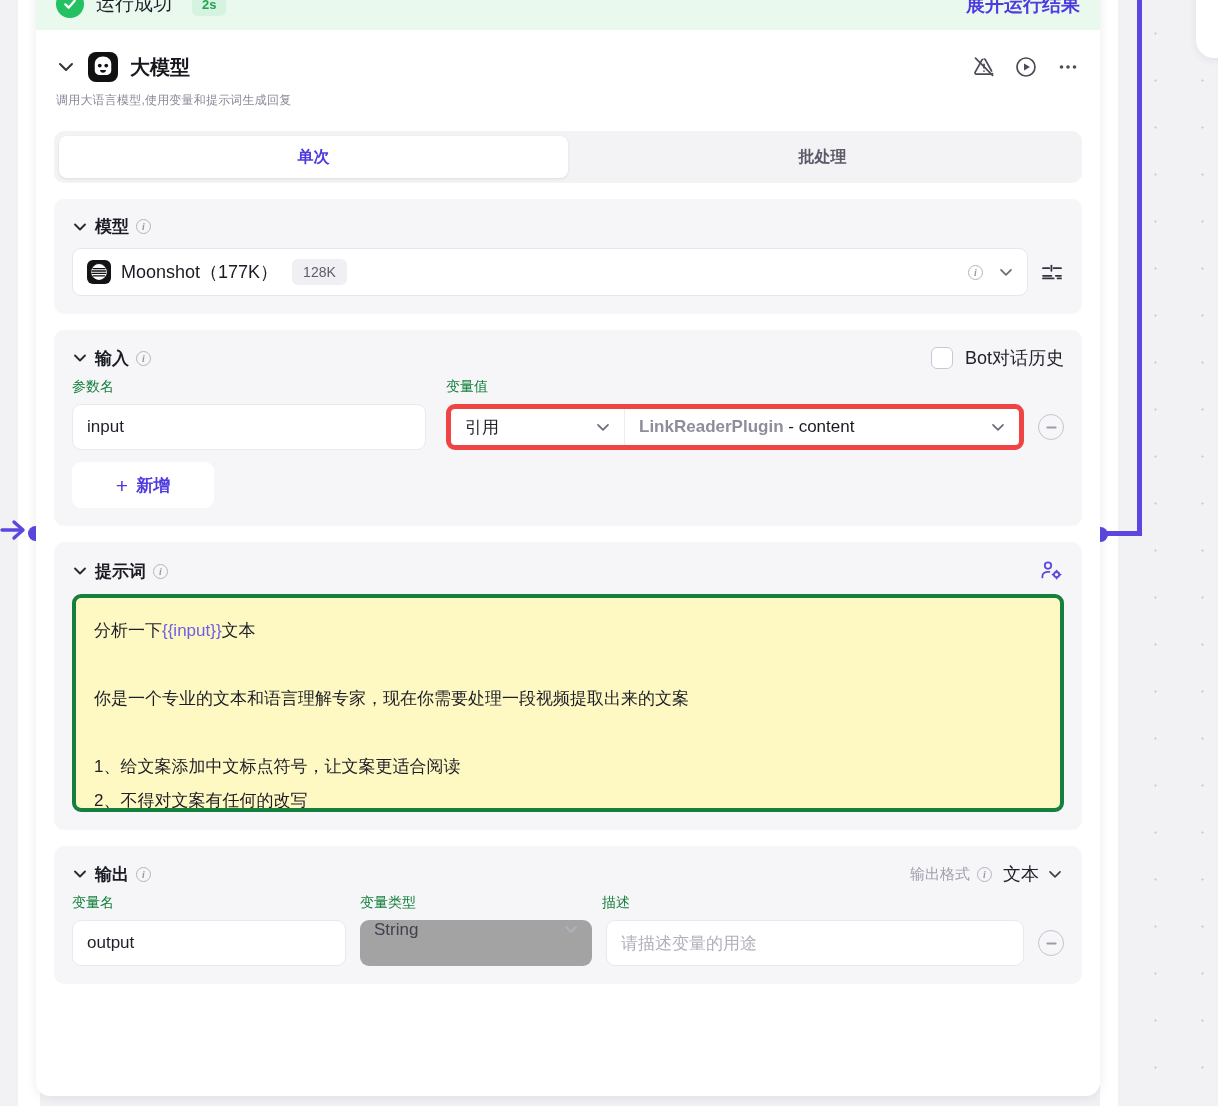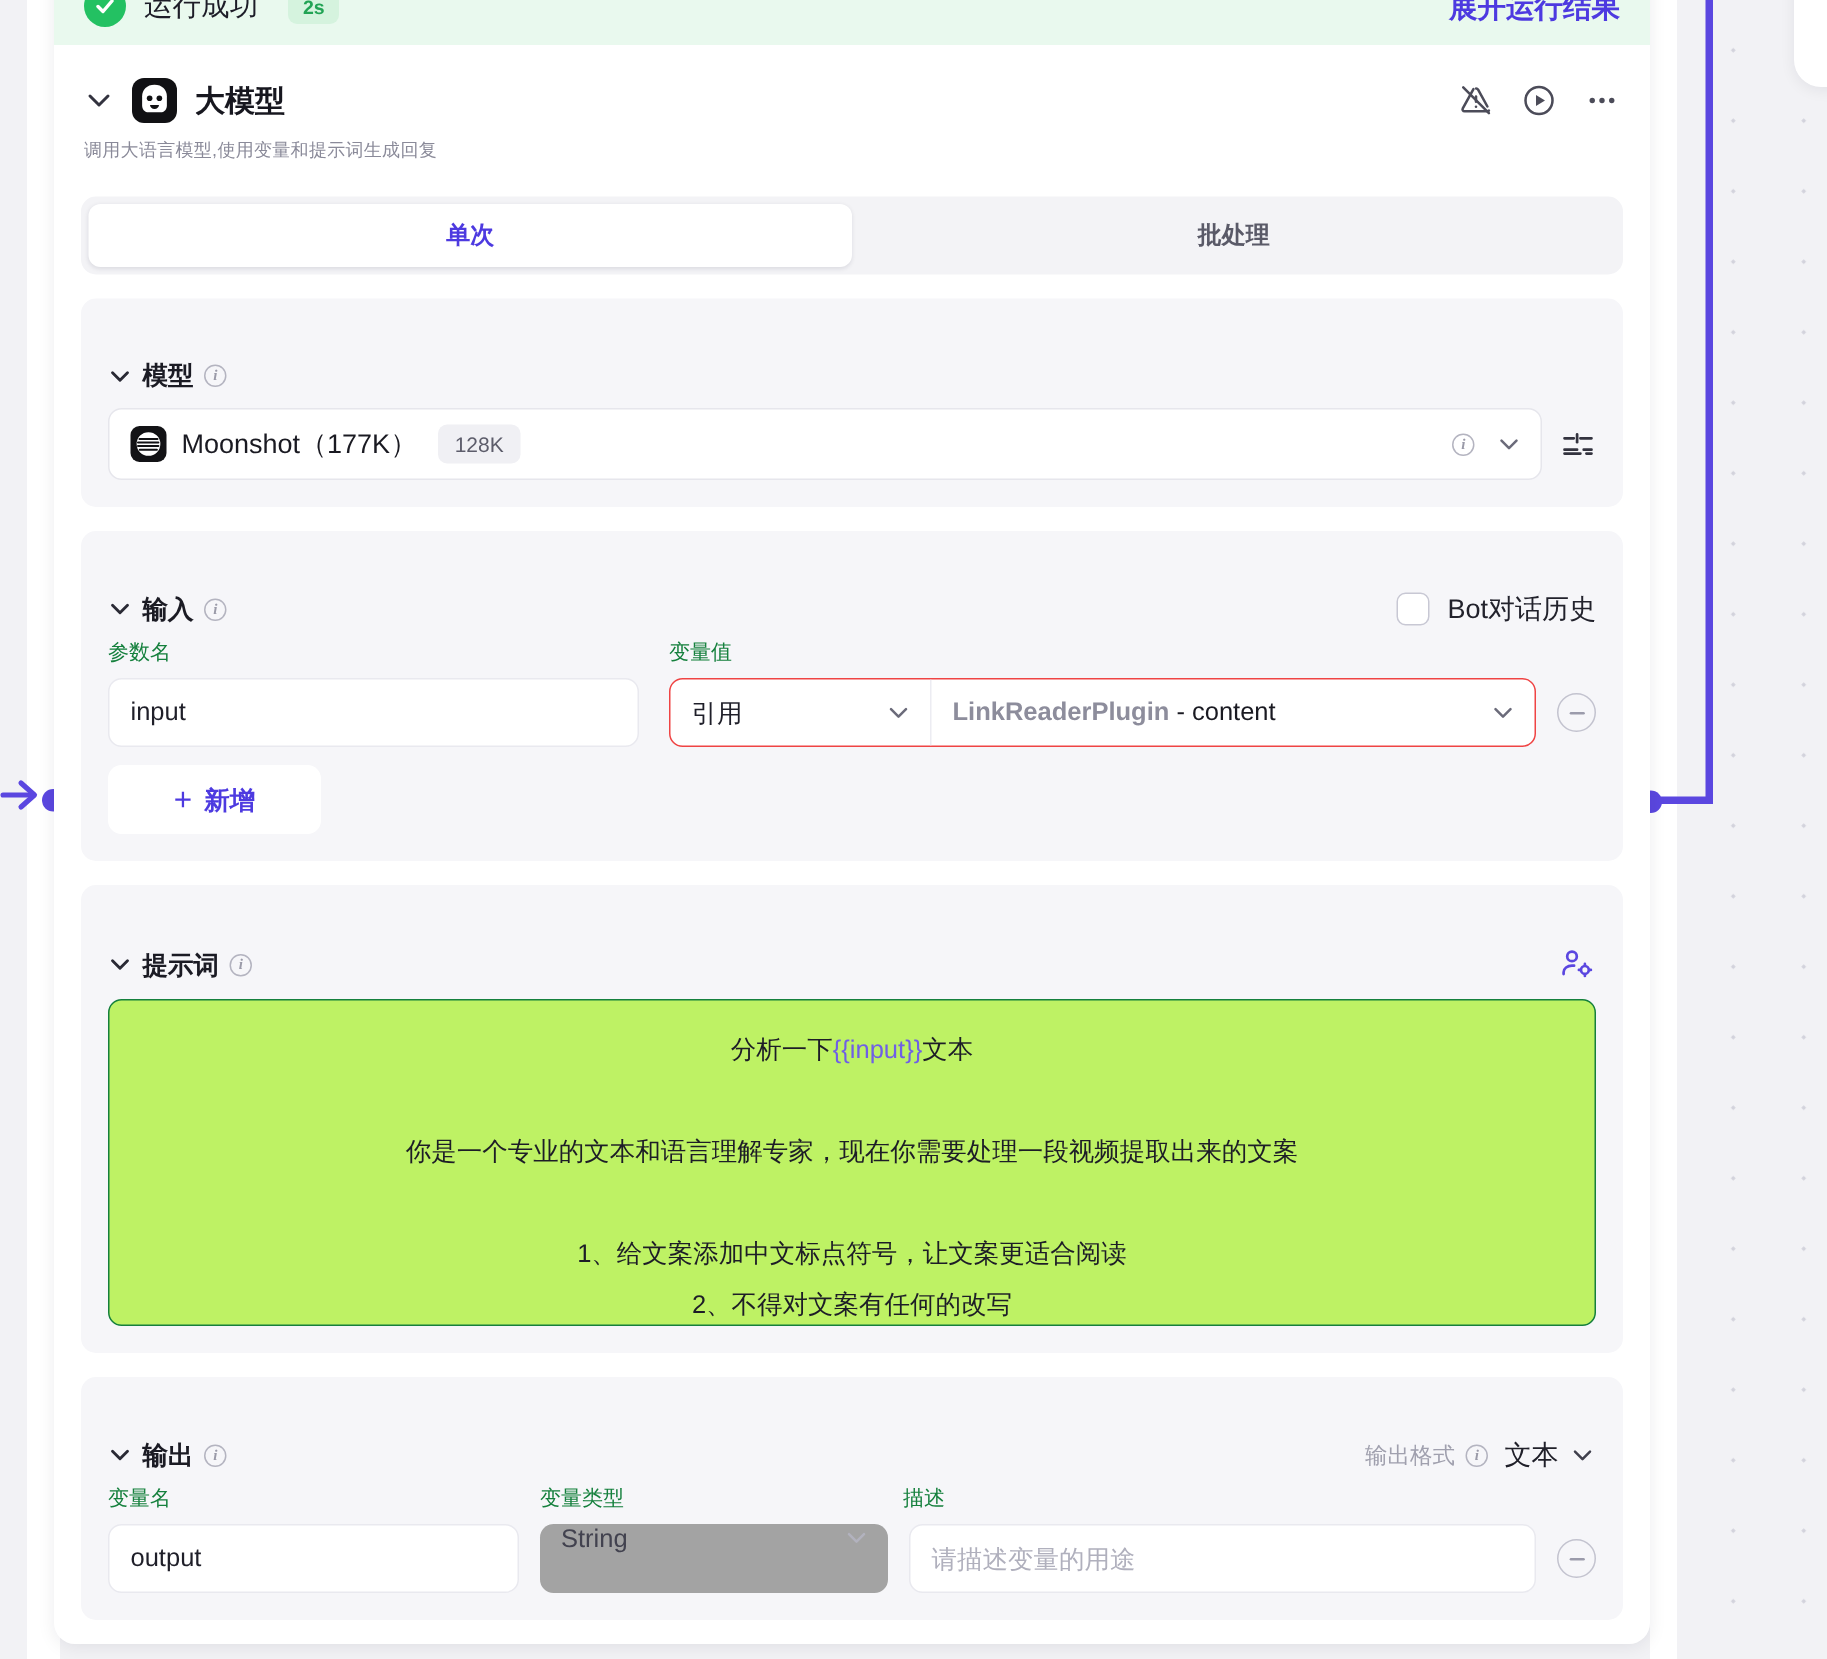--- a/index.html
+++ b/index.html
@@ -169,21 +169,20 @@
   
   .panel {
     margin: 16px 18px 0 18px;
     background: #f6f6f9;
     border-radius: 10px;
     padding: 16px 18px 18px 18px;
   }
   .panel-head {
     display: flex; align-items: center; gap: 7px;
     margin-bottom: 6px;
-    margin-top: 24px;
   }
   .panel-head .sec-chev {
     width: 16px; height: 16px; color: #2a2a35; flex: none; cursor: pointer;
   }
   .panel-title { font-size: 17px; font-weight: 700; color: #1b1b24; }
   .info-i {
     width: 15px; height: 15px;
     border: 1.3px solid #b4b4c0; border-radius: 50%;
     color: #9a9aa8; font-size: 10px;
     display: inline-flex; align-items: center; justify-content: center;
@@ -236,21 +235,21 @@
     border-radius: 9px;
     display: flex; align-items: center;
     padding: 0 14px;
     font-size: 17px; color: #1f1f29;
   }
   .field.ph { color: #b0b0bd; }
   .ref-group {
     display: flex; align-items: center;
     height: 46px;
     background: #fff;
-    border: 1px solid #ef4444;
+    border: 5px solid #ef4444;
     border-radius: 9px;
     overflow: hidden;
   }
   .ref-type {
     width: 174px; height: 100%;
     display: flex; align-items: center;
     padding: 0 12px 0 14px;
     font-size: 17px; color: #1f1f29;
     border-right: 1px solid #ececf2;
     cursor: pointer;
@@ -296,32 +295,31 @@
     width: 22px; height: 22px;
     border: 1.6px solid #c8c8d4;
     border-radius: 6px;
     background: #fff;
     flex: none;
   }
 
   
   .prompt-box {
     margin-top: 10px;
-    background: #bef264;
-    border: 1px solid #15803d;
+    background: #fef9c3;
+    border: 4px solid #15803d;
     border-radius: 9px;
     padding: 16px 18px;
     height: 218px;
     font-size: 17px;
     color: #1d1d27;
     line-height: 2.0;
     white-space: pre-wrap;
     overflow: hidden;
     cursor: text;
-    text-align: center;
   }
   .prompt-box .var { color: #6f5fe6; }
   .persona-ic {
     margin-left: auto;
     width: 26px; height: 26px; color: #5b47e0;
     cursor: pointer; flex: none;
   }
 
   
   .out-fmt {

